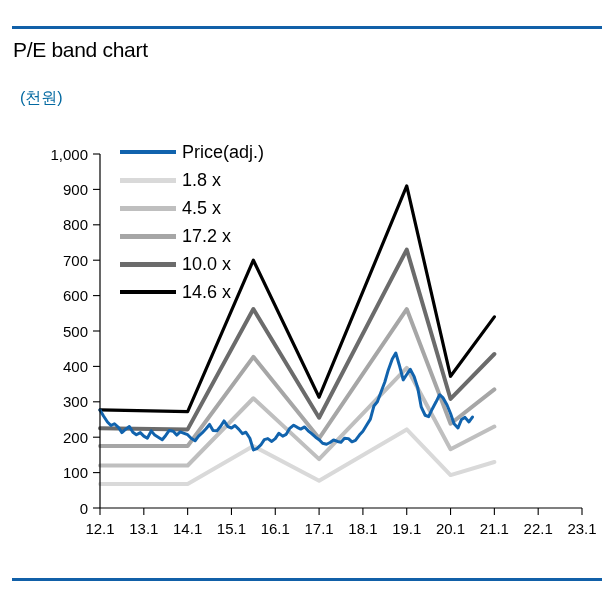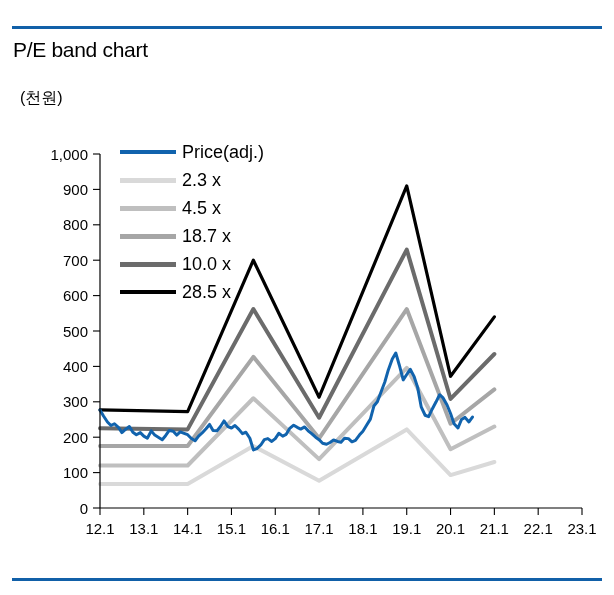--- a/index.html
+++ b/index.html
@@ -37,21 +37,21 @@
     font-size: 21px;
     letter-spacing: -0.3px;
     color: #000;
     white-space: nowrap;
   }
   #unit-label {
     position: absolute;
     left: 20px;
     top: 88px;
     font-size: 16px;
-    color: #000000;
+    color: #0369a1;
     white-space: nowrap;
   }
 
   #plot-wrap {
     position: absolute;
     left: 0;
     top: 0;
     width: 614px;
     height: 595px;
   }
@@ -185,35 +185,35 @@
     </svg>
   </div>
 
   <div id="legend">
       <div class="legend-row">
         <span class="legend-swatch" style="border-top-width: 4px; border-top-color: rgb(17, 99, 173);"></span>
         <span class="legend-text">Price(adj.)</span>
       </div>
       <div class="legend-row">
         <span class="legend-swatch" style="border-top-width: 5px; border-top-color: rgb(217, 217, 217);"></span>
-        <span class="legend-text">2.3 x</span>
+        <span class="legend-text">1.8 x</span>
       </div>
       <div class="legend-row">
         <span class="legend-swatch" style="border-top-width: 5px; border-top-color: rgb(191, 191, 191);"></span>
         <span class="legend-text">4.5 x</span>
       </div>
       <div class="legend-row">
         <span class="legend-swatch" style="border-top-width: 5px; border-top-color: rgb(166, 166, 166);"></span>
-        <span class="legend-text">18.7 x</span>
+        <span class="legend-text">17.2 x</span>
       </div>
       <div class="legend-row">
         <span class="legend-swatch" style="border-top-width: 5px; border-top-color: rgb(107, 107, 107);"></span>
         <span class="legend-text">10.0 x</span>
       </div>
       <div class="legend-row">
         <span class="legend-swatch" style="border-top-width: 4px; border-top-color: rgb(0, 0, 0);"></span>
-        <span class="legend-text">28.5 x</span>
+        <span class="legend-text">14.6 x</span>
       </div>
     </div>
 
   <div class="rule" id="rule-bottom"></div>
 
 </div>
 
 </body></html>

